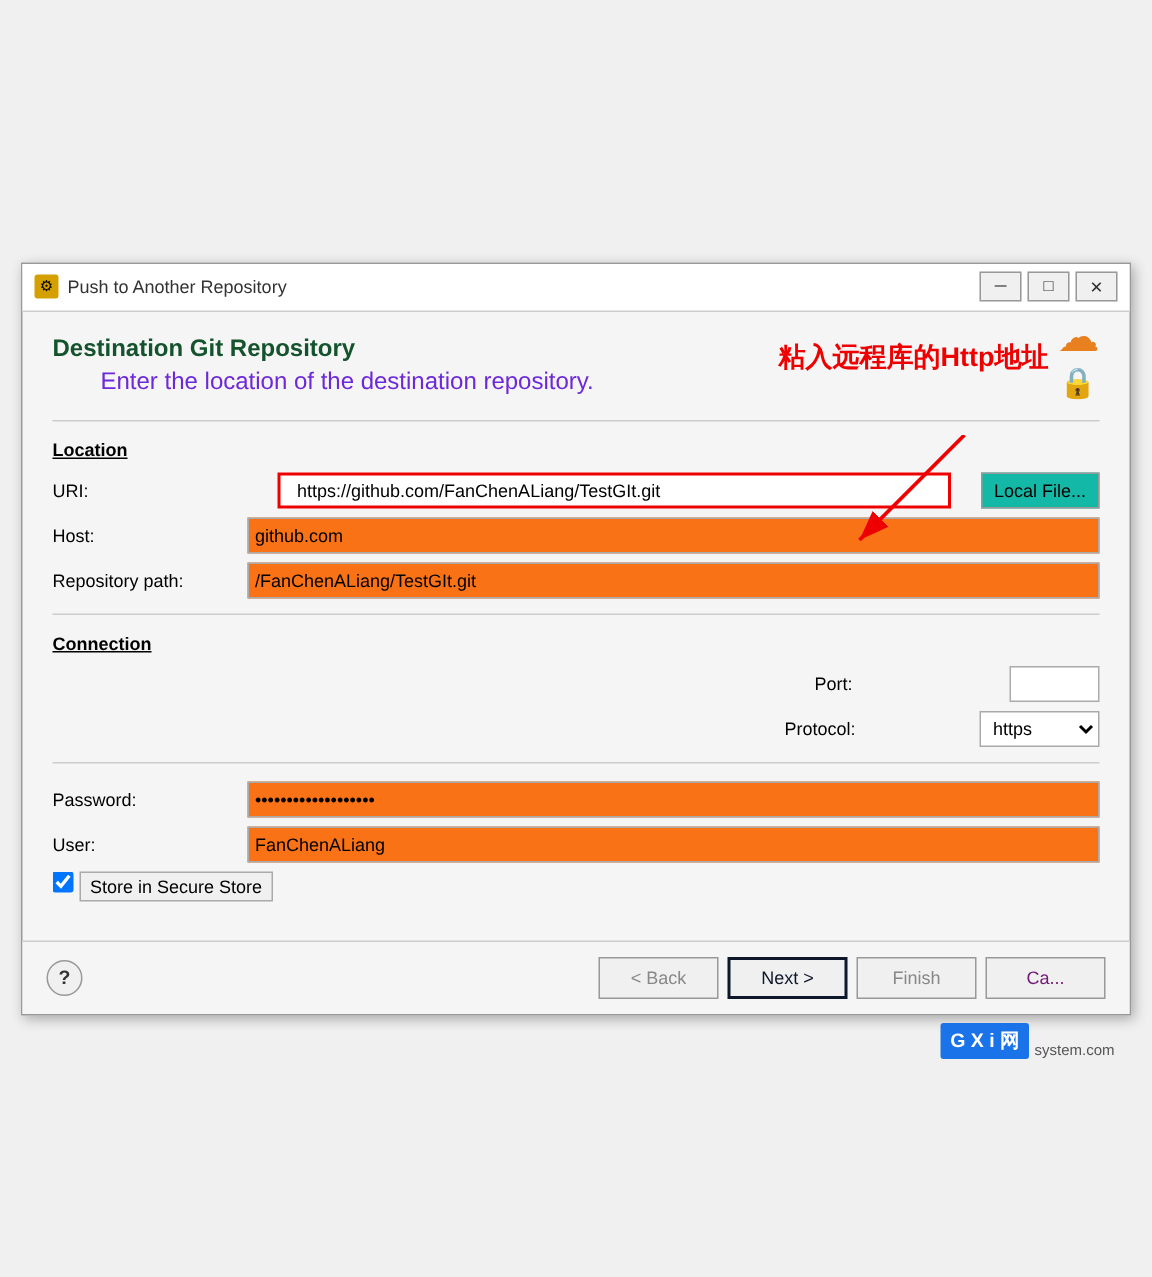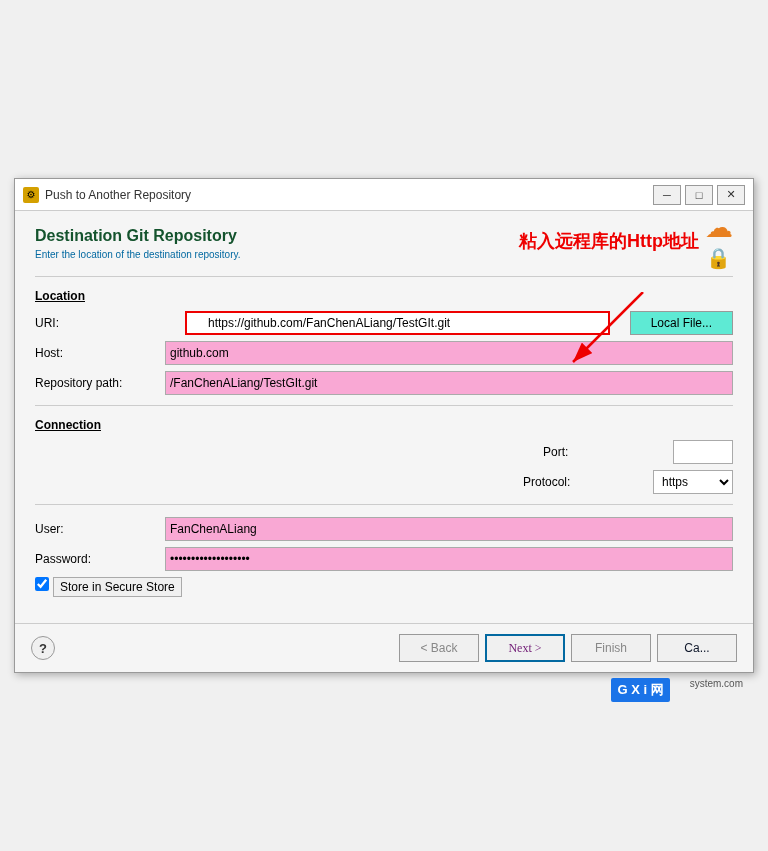--- a/index.html
+++ b/index.html
@@ -71,23 +71,24 @@
       padding: 16px 20px;
       flex: 1;
     }
     .page-title {
       font-size: 16px;
       font-weight: bold;
       color: #14532d;
       margin-bottom: 4px;
     }
     .page-subtitle {
-      font-size: 10px;
-      color: #0369a1;
+      font-size: 16px;
+      color: #6d28d9;
       margin-bottom: 16px;
+      margin-left: 32px;
     }
 
     .separator {
       border: none;
       border-top: 1px solid #ccc;
       margin: 0 0 12px 0;
     }
 
     .section-label {
       font-size: 12px;
@@ -106,45 +107,45 @@
     .form-label {
       width: 130px;
       font-size: 12px;
       color: #000;
       flex-shrink: 0;
     }
     .form-input {
       flex: 1;
       height: 24px;
       border: 1px solid #aaa;
-      background: #f9a8d4;
+      background: #f97316;
       padding: 2px 4px;
       font-size: 12px;
       outline: none;
     }
     .uri-row {
       display: flex;
       align-items: center;
       margin-bottom: 6px;
       gap: 20px;
     }
     .uri-input {
       flex: 1;
       height: 24px;
       border: 2px solid #e00;
       background: #fff;
-      padding: 2px 21px;
+      padding: 2px 11px;
       font-size: 12px;
       outline: none;
     }
     .local-file-btn {
       height: 24px;
-      padding: 2px 20px;
-      border: 1px solid #999;
-      background: #5eead4;
+      padding: 2px 8px;
+      border: 1px solid #999;
+      background: #14b8a6;
       cursor: pointer;
       font-size: 12px;
       white-space: nowrap;
     }
 
     .protocol-select {
       height: 24px;
       border: 1px solid #aaa;
       background: #fff;
       font-size: 12px;
@@ -212,25 +213,24 @@
       height: 28px;
       min-width: 80px;
       padding: 2px 12px;
       border: 1px solid #999;
       background: #f0f0f0;
       cursor: pointer;
       font-size: 12px;
       color: #888;
     }
     .nav-btn.primary {
-      border: 2px solid #0369a1;
-      background: #f0f0f0;
-      color: #701a75;
+      border: 2px solid #0f172a;
+      background: #f0f0f0;
+      color: #0f172a;
       font-weight: normal;
-      font-family: Liberation Serif, serif;
     }
     .annotation-text {
       color: #e00;
       font-size: 18px;
       font-weight: bold;
       white-space: nowrap;
     }
 
     .form-section {
       margin-bottom: 10px;
@@ -320,49 +320,49 @@
           <option value="git">git</option>
         </select>
       </div>
     </div>
 
     <hr class="separator">
 
     <div class="form-section">
 
       <div class="form-row">
+        <span class="form-label">Password:</span>
+        <input class="form-input" type="password" value="passwordvalue123456" style="">
+      </div>
+
+      <div class="form-row">
         <span class="form-label">User:</span>
         <input class="form-input" type="text" value="FanChenALiang" style="">
-      </div>
-
-      <div class="form-row">
-        <span class="form-label">Password:</span>
-        <input class="form-input" type="password" value="passwordvalue123456" style="">
       </div>
 
       <div class="checkbox-row">
         <input type="checkbox" id="store-cb" checked="" style="">
         <label class="checkbox-label" for="store-cb">Store in Secure Store</label>
       </div>
     </div>
 
   </div>
 
   <div class="dialog-bottom">
     <div class="bottom-left">
       <button class="help-btn">?</button>
     </div>
     <div class="bottom-right">
       <button class="nav-btn" style="color:#888;">&lt; Back</button>
       <button class="nav-btn primary">Next &gt;</button>
       <button class="nav-btn" style="color:#888;">Finish</button>
-      <button class="nav-btn" style="color:#0f172a;">Ca...</button>
+      <button class="nav-btn" style="color:#701a75;">Ca...</button>
     </div>
   </div>
 
   <div style="position:relative; height:0; overflow:visible;">
-    <div style="position:absolute; bottom:-30px; right:10px; display:flex; align-items:flex-start; gap:20px; pointer-events:none;">
+    <div style="position:absolute; bottom:-30px; right:10px; display:flex; align-items:flex-end; gap:4px; pointer-events:none;">
       <div style="background:#1a73e8; color:white; font-size:13px; font-weight:bold; padding:3px 6px; border-radius:2px;">G X i 网</div>
       <span style="font-size:10px; color:#555;">system.com</span>
     </div>
   </div>
 
 </div>
 
 </body></html>

